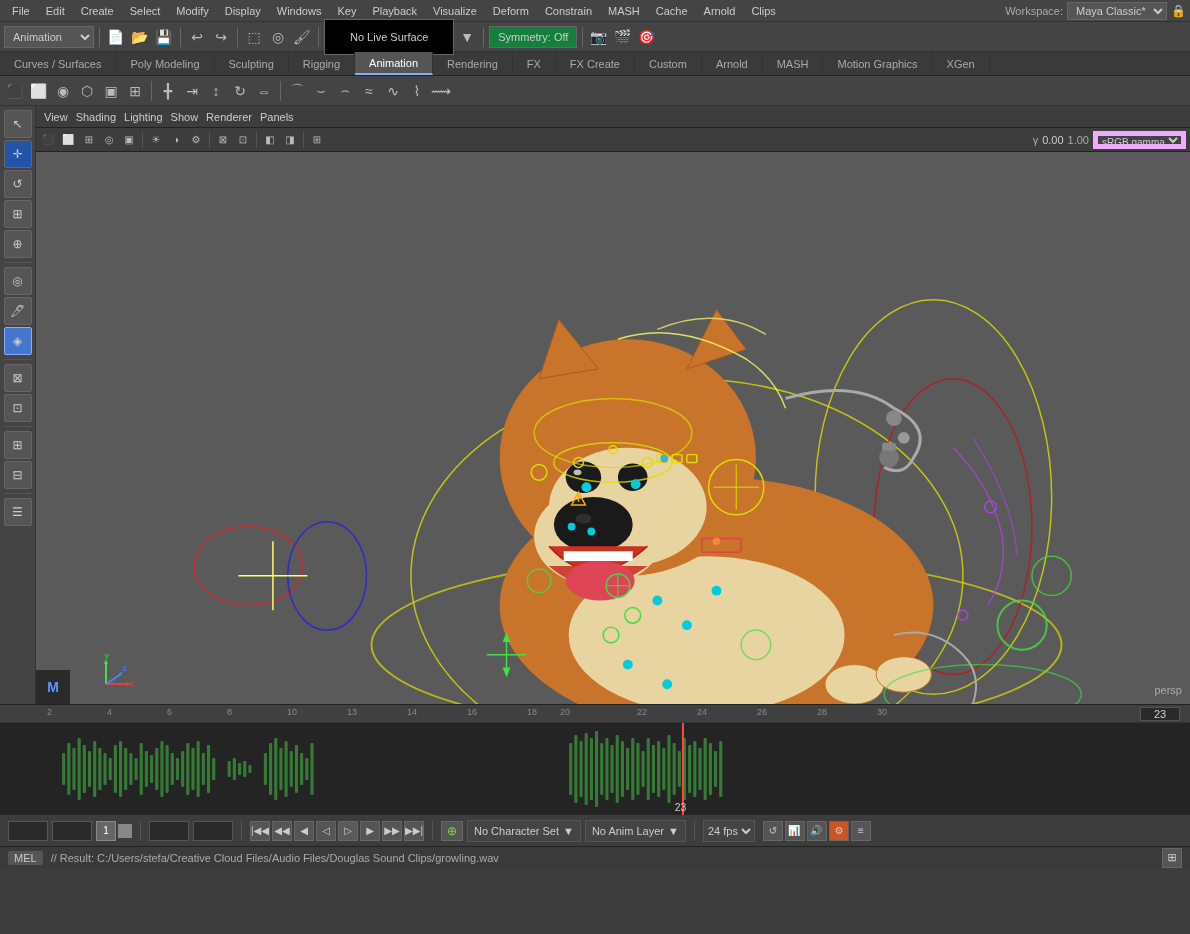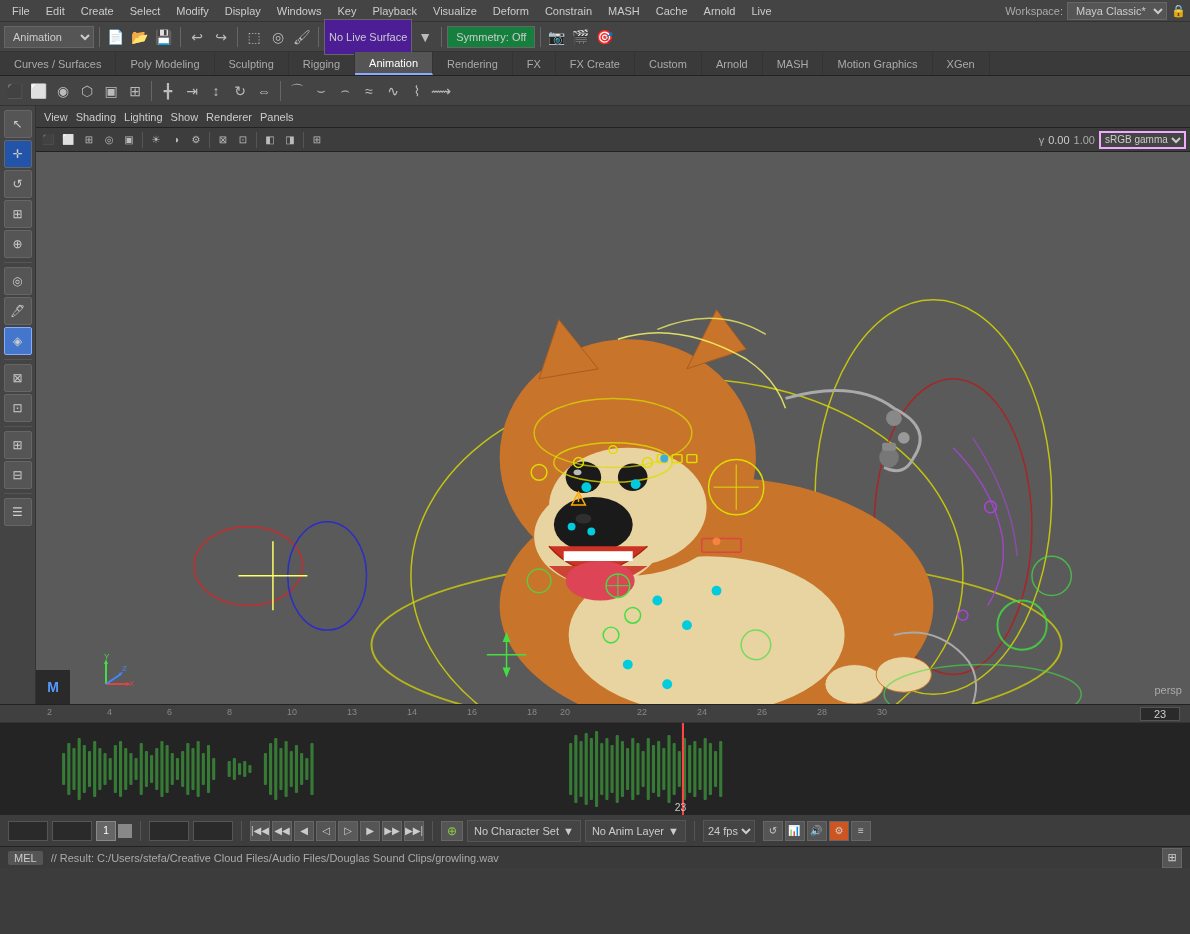--- a/index.html
+++ b/index.html
@@ -79,26 +79,26 @@
       cursor: pointer;
       font-size: 14px;
       width: 22px;
       height: 22px;
       display: flex;
       align-items: center;
       justify-content: center;
       border-radius: 2px;
     }
     .live-surface-btn {
-      background: #4c1d95;
+      background: #000000;
       border: 1px solid #666;
       color: #ccc;
       font-size: 11px;
       height: 36px;
-      padding: 0 4px;
+      padding: 0 25px;
       cursor: pointer;
     }
     .symmetry-btn {
       background: #15803d;
       border: 1px solid #666;
       color: #ccc;
       font-size: 11px;
       height: 22px;
       padding: 0 8px;
       cursor: pointer;
@@ -425,21 +425,21 @@
   <div class="menu-item">Display</div>
   <div class="menu-item">Windows</div>
   <div class="menu-item">Key</div>
   <div class="menu-item">Playback</div>
   <div class="menu-item">Visualize</div>
   <div class="menu-item">Deform</div>
   <div class="menu-item">Constrain</div>
   <div class="menu-item">MASH</div>
   <div class="menu-item">Cache</div>
   <div class="menu-item">Arnold</div>
-  <div class="menu-item">Live</div>
+  <div class="menu-item">Clips</div>
   <div id="workspace-area">
     <span id="workspace-label">Workspace:</span>
     <select id="workspace-selector">
       <option>Maya Classic*</option>
     </select>
     <span id="lock-icon">🔒</span>
   </div>
 </div>
 
 <div id="toolbar1">
@@ -555,21 +555,21 @@
       <div class="vt-icon">⊡</div>
       <div class="vt-sep"></div>
       <div class="vt-icon">◧</div>
       <div class="vt-icon">◨</div>
       <div class="vt-sep"></div>
       <div class="vt-icon">⊞</div>
       <div id="viewport-gamma">
         <span>γ</span>
         <span id="gamma-value">0.00</span>
         <span>1.00</span>
-        <select style="background:#444;border:2px solid #f0abfc;color:#ccc;font-size:10px;height:18px;">
+        <select style="background:#444;border:5px solid #f0abfc;color:#ccc;font-size:10px;height:18px;">
           <option>sRGB gamma</option>
         </select>
       </div>
     </div>
     <div id="viewport-canvas">
       <div id="scene-container">
         <svg id="corgi-svg" width="100%" height="100%" viewBox="0 0 1150 560" xmlns="http://www.w3.org/2000/svg">
 
           <rect width="1150" height="560" fill="#5a5a5a"></rect>
 

